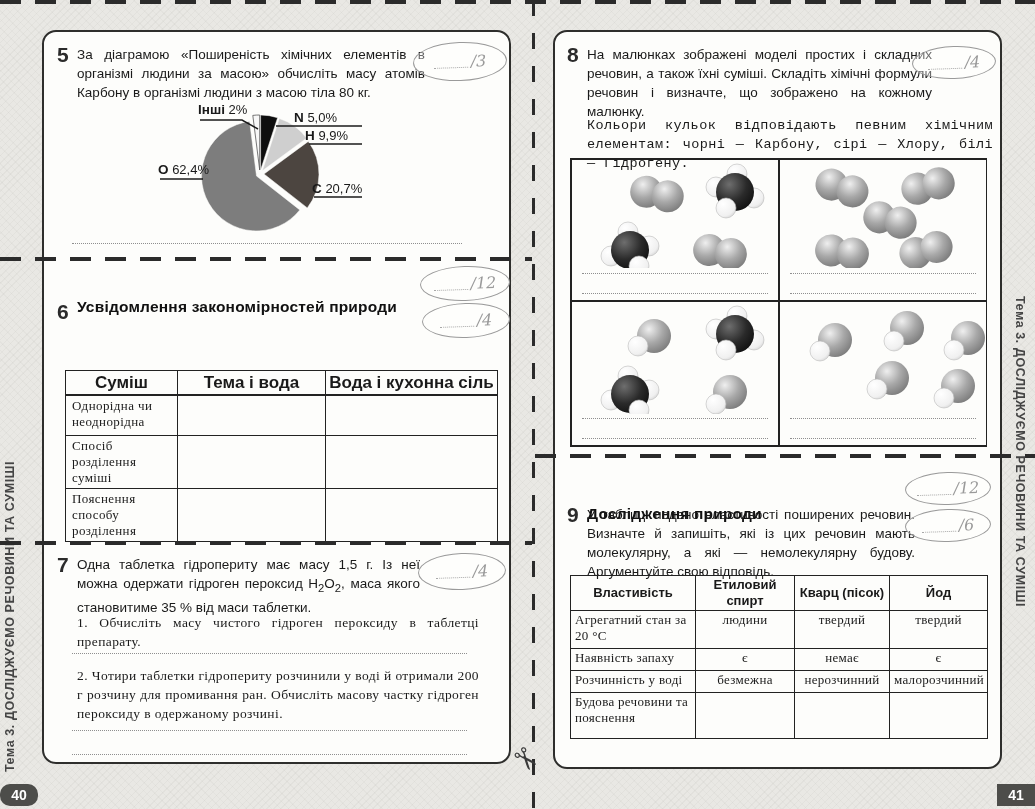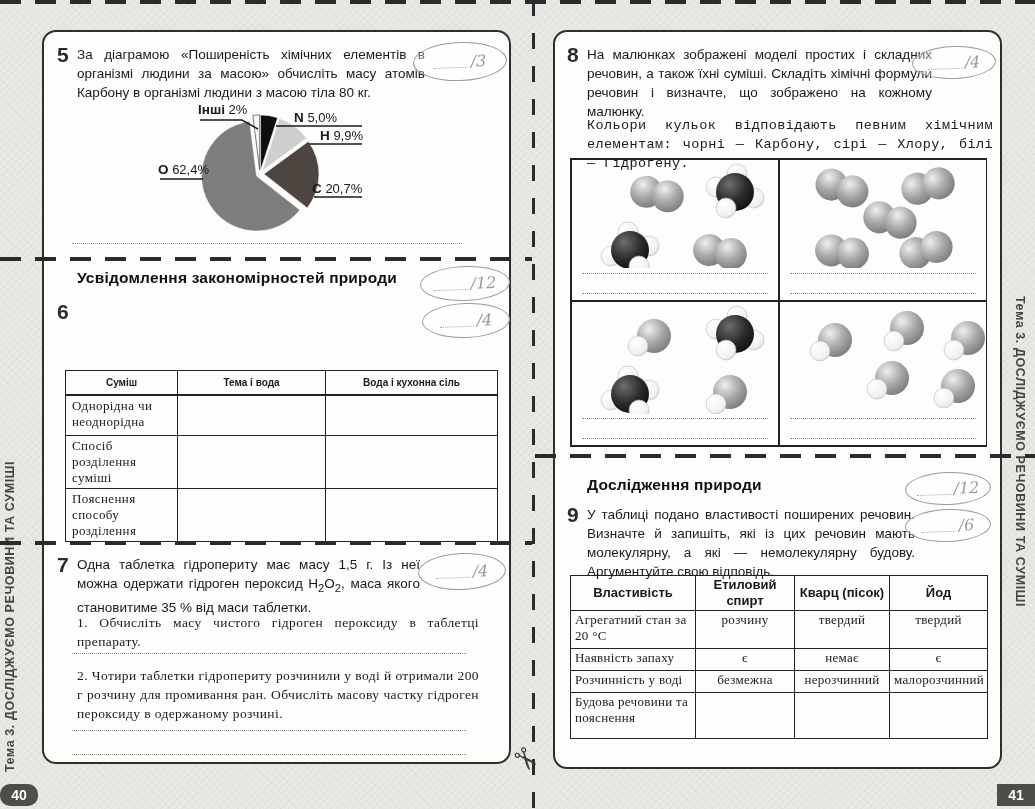--- a/index.html
+++ b/index.html
@@ -10,31 +10,31 @@
       repeating-linear-gradient(135deg, rgba(110,110,100,0.055) 0 1px, transparent 1px 5px),
       repeating-linear-gradient(45deg, rgba(110,110,100,0.045) 0 1px, transparent 1px 6px);
     font-family:"Liberation Sans", sans-serif;color:#1a1a1a;
   }
   .page{position:absolute;background:#fdfdfb;border:2.5px solid #2e2e2c;border-radius:14px;}
   .cutline-h{position:absolute;height:3.5px;background:repeating-linear-gradient(90deg,#2b2b2b 0 21px,transparent 21px 35px);z-index:30;}
   .cutline-v{position:absolute;width:2.5px;background:repeating-linear-gradient(180deg,#2b2b2b 0 16px,transparent 16px 33px);z-index:30;}
   .tasknum{position:absolute;font-weight:bold;font-size:21px;color:#2b2b2b;}
   .para{position:absolute;font-size:13.5px;line-height:19px;text-align:justify;}
   .serif{font-family:"Liberation Serif", serif;letter-spacing:0.4px;font-size:13.5px;}
-  .heading{position:absolute;font-weight:bold;font-size:15.5px;color:#111;letter-spacing:0.2px;}
+  .heading{position:absolute;font-weight:bold;font-size:15.5px;color:#111;letter-spacing:0.2px;margin-top:29px;}
   .oval{position:absolute;border:1.5px solid #9a9a9a;border-radius:50%;display:flex;align-items:center;justify-content:center;gap:3px;transform:rotate(-2deg);background:rgba(255,255,255,0.35);}
   .oval .dots{width:34px;border-bottom:1.5px dotted #a8a8a8;height:1px;margin-top:10px;}
   .oval .score{color:#9a9a9a;font-size:16px;font-family:"DejaVu Serif", serif;font-style:italic;}
   .ansline{position:absolute;border-bottom:1.5px dotted #8f8f8f;height:1px;}
   .sidebar-text{position:absolute;font-weight:bold;font-size:12.5px;color:#454545;letter-spacing:0.6px;white-space:nowrap;writing-mode:vertical-rl;}
   .pagenum{position:absolute;width:38px;height:22px;background:#4d4d4a;color:#fff;font-weight:bold;font-size:14px;display:flex;align-items:center;justify-content:center;z-index:40;}
   table{border-collapse:collapse;table-layout:fixed;}
   td,th{border:1.5px solid #222;}
   .t6{position:absolute;left:21px;top:338px;width:432px;}
-  .t6 th{height:21px;font-size:10px;font-weight:bold;text-align:center;border-bottom-width:2px;}
+  .t6 th{height:21px;font-size:17px;font-weight:bold;text-align:center;border-bottom-width:2px;}
   .t6 td.lbl{font-family:"Liberation Serif",serif;letter-spacing:0.4px;font-size:13px;padding:2px 6px;vertical-align:top;text-align:left;}
   .t9{position:absolute;left:15px;top:543px;width:417px;font-size:13px;}
   .t9 th{font-weight:bold;text-align:center;font-size:13px;line-height:16px;padding:1px 2px;}
   .t9 td{font-family:"Liberation Serif",serif;letter-spacing:0.3px;padding:1px 4px;vertical-align:top;}
   .t9 td.lbl{text-align:left;}
   .t9 td.val{text-align:center;}
   .chart{position:absolute;left:28px;top:68px;width:398px;height:146px;}
   .pielabel{position:absolute;font-size:13px;white-space:nowrap;}
   .pielabel b{font-size:13.5px;}
   .grid{position:absolute;left:15px;top:126px;width:417px;height:289px;border:1.5px solid #222;box-sizing:border-box;display:grid;grid-template-columns:1fr 1fr;grid-template-rows:142px 1fr;}
@@ -104,21 +104,21 @@
         <path d="M0,0 L-6.9,-54.6 A55,55 0 0 1 0,-55 Z" fill="#f7f7f7" stroke="#555" stroke-width="0.8"></path>
       </g>
       <path d="M128,20 H170 L186,29" fill="none" stroke="#1a1a1a" stroke-width="1.5"></path>
       <path d="M204,26 H290" fill="none" stroke="#1a1a1a" stroke-width="1.5"></path>
       <path d="M237,44 H290" fill="none" stroke="#1a1a1a" stroke-width="1.5"></path>
       <path d="M242,97 H290" fill="none" stroke="#1a1a1a" stroke-width="1.5"></path>
       <path d="M88,79 H131" fill="none" stroke="#1a1a1a" stroke-width="1.5"></path>
     </svg>
     <div class="pielabel" style="left:126px;top:2px;"><b>Інші</b> <span>2%</span></div>
     <div class="pielabel" style="left:222px;top:10px;"><b>N</b> <span>5,0%</span></div>
-    <div class="pielabel" style="left:248px;top:28px;"><b>H</b> <span>9,9%</span></div>
+    <div class="pielabel" style="left:233px;top:28px;"><b>H</b> <span>9,9%</span></div>
     <div class="pielabel" style="left:240px;top:81px;"><b>C</b> <span>20,7%</span></div>
     <div class="pielabel" style="left:86px;top:62px;"><b>O</b> <span>62,4%</span></div>
   </div>
   <div class="ansline" style="left:28px;top:210px;width:390px;"></div>
 
   <div class="heading" style="left:33px;top:237px;">Усвідомлення закономірностей природи</div>
   <div class="oval" style="left:376px;top:234px;width:88px;height:33px;">
     <span class="dots"></span>
     <span class="score">/12</span>
   </div>
@@ -324,21 +324,21 @@
       </colgroup>
     <tbody>
         <tr style="height:35px;">
       <th>Властивість</th>
       <th>Етиловий спирт</th>
       <th>Кварц (пісок)</th>
       <th>Йод</th>
     </tr>
     <tr style="height:38px;">
       <td class="lbl">Агрегатний стан за 20 °С</td>
-      <td class="val">розчину</td>
+      <td class="val">людини</td>
       <td class="val">твердий</td>
       <td class="val">твердий</td>
     </tr>
     <tr style="height:22px;">
       <td class="lbl">Наявність запаху</td>
       <td class="val">є</td>
       <td class="val">немає</td>
       <td class="val">є</td>
     </tr>
     <tr style="height:22px;margin-left:37px;">

